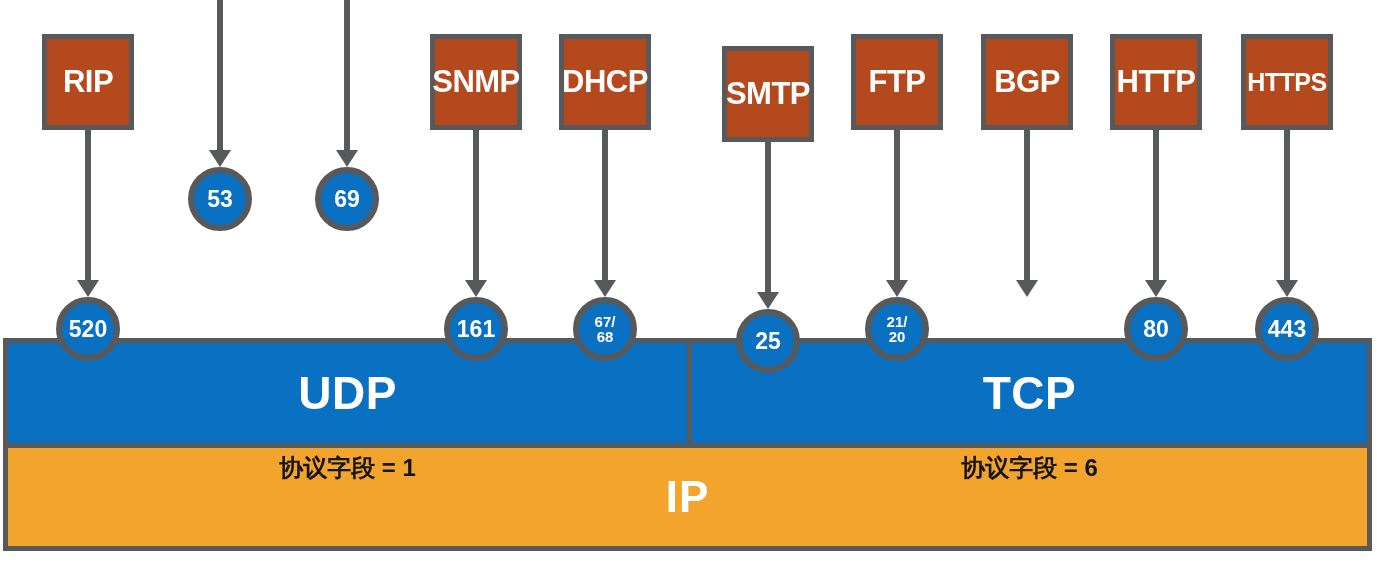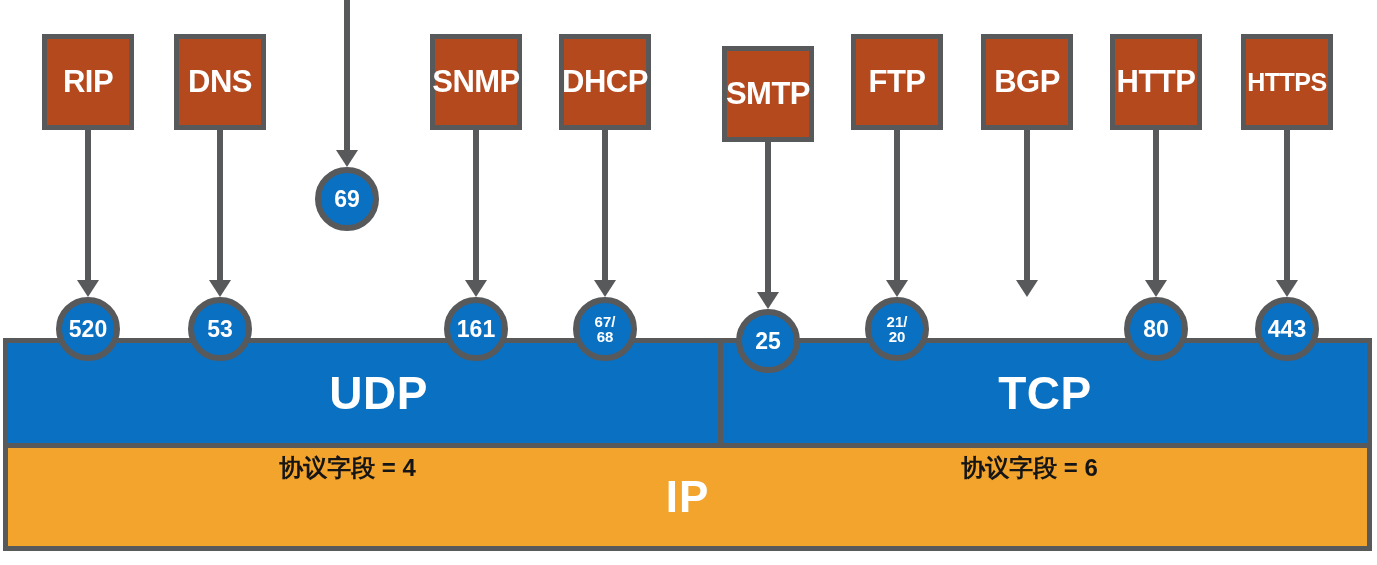--- a/index.html
+++ b/index.html
@@ -74,21 +74,20 @@
     width:1369px;height:213px;
     border:5px solid var(--gray);
     display:flex;flex-direction:column;
     z-index:1;
   }
   .blue-row{
     height:100px;
     background:var(--blue);
     display:flex;
     position:relative;
-    padding-left:31px;
   }
   .half{
     display:flex;align-items:center;justify-content:center;
   }
   .half.udp{width:679px;}
   .half.tcp{flex:1;}
   .vdiv{
     width:5px;height:100%;
     background:var(--gray);
   }
@@ -134,42 +133,39 @@
       <div class="half udp">
         <span class="layer-big">UDP</span>
       </div>
       <div class="vdiv"></div>
       <div class="half tcp">
         <span class="layer-big">TCP</span>
       </div>
     </div>
     <div class="hdiv"></div>
     <div class="orange-row">
-      <div class="pf left">协议字段 = 4</div>
+      <div class="pf left">协议字段 = 1</div>
       <div class="pf right">协议字段 = 6</div>
       <div class="ip-label">IP</div>
     </div>
   </div>
 
   <div id="columns">
   <div class="col" style="left: 88px;">
     <div class="proto-box">
       <span class="proto-label">RIP</span>
     </div>
     <div class="arrow-stem"></div>
     <div class="arrow-head"></div>
     <div class="port-circle">
       <span class="port-label">520</span>
     </div>
   </div>
 
   <div class="col" style="left: 220px;">
-    <div class="proto-box">
-      <span class="proto-label">DNS</span>
-    </div>
     <div class="arrow-stem"></div>
     <div class="arrow-head"></div>
     <div class="port-circle">
       <span class="port-label">53</span>
     </div>
   </div>
 
   <div class="col" style="left: 347px;">
     <div class="arrow-stem"></div>
     <div class="arrow-head"></div>

